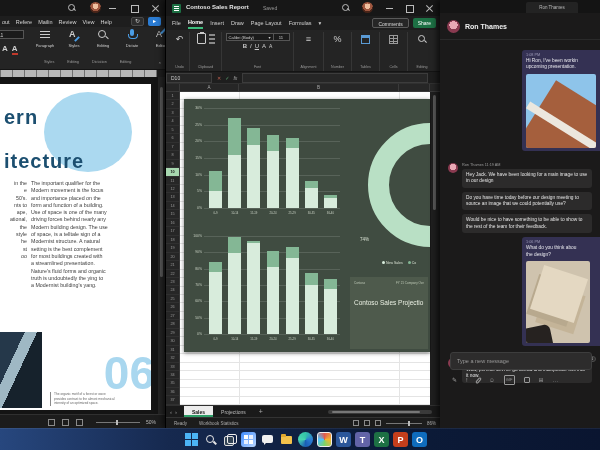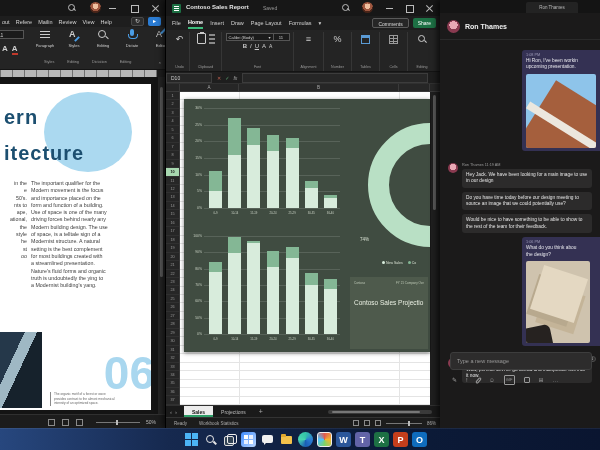--- a/index.html
+++ b/index.html
@@ -51,21 +51,21 @@
   .icon-editor::before{content:"A";position:absolute;left:1px;top:0;font-size:9px;color:#ccc;}
   .icon-editor::after{content:"";position:absolute;right:0;top:1px;width:7px;height:2px;background:#4a9ee8;transform:rotate(-45deg);}
   .w-grouplabels{position:absolute;left:44px;right:0;top:33px;display:flex;gap:13px;font-size:3.8px;color:#9a9a9a;}
   .w-chevron{position:absolute;right:3px;top:34px;font-size:5px;color:#999;}
   .w-ruler{position:absolute;left:0;right:8px;top:70px;height:7px;background:#b8b8b8;
     background-image:repeating-linear-gradient(90deg,#707070 0 1px,transparent 1px 12px);}
   .w-doc{position:absolute;left:0;right:0;top:77px;bottom:14px;background:#141414;}
   .page{position:absolute;left:0;top:7px;width:151px;height:326px;background:#fff;overflow:hidden;}
   .circle{position:absolute;left:44px;top:8px;width:88px;height:80px;border-radius:50%;background:#abd9f0;}
   .doc-title{position:absolute;left:4px;font-weight:bold;color:#1c4f70;font-size:20px;letter-spacing:1px;white-space:nowrap;}
-  .doc-title.l1{top:22px;} .doc-title.l2{top:58px;}
+  .doc-title.l1{top:22px;} .doc-title.l2{top:66px;}
   .col{position:absolute;top:96px;font-size:5.3px;line-height:7.3px;color:#3d3d3d;}
   .col-left{left:0;width:27px;text-align:right;}
   .col-right{left:31px;width:99px;}
   .photo{position:absolute;left:0;top:248px;width:42px;height:76px;
     background:linear-gradient(115deg,#25384a 0 32%,#9fb8c4 32% 48%,#16222c 48% 100%);}
   .caption{position:absolute;left:50px;top:308px;width:72px;border-left:1px solid #8a8a8a;padding-left:3px;
     font-size:3.2px;line-height:4.6px;color:#666;}
   .pagenum{position:absolute;right:-4px;bottom:14px;font-size:46px;font-weight:bold;color:#a9d7ef;line-height:46px;}
   .w-vscroll{position:absolute;right:0;top:0;width:7px;bottom:0;background:#242424;}
   .w-vscroll .thumb{position:absolute;left:2px;top:10px;width:3px;height:190px;background:#5a5a5a;border-radius:2px;}

